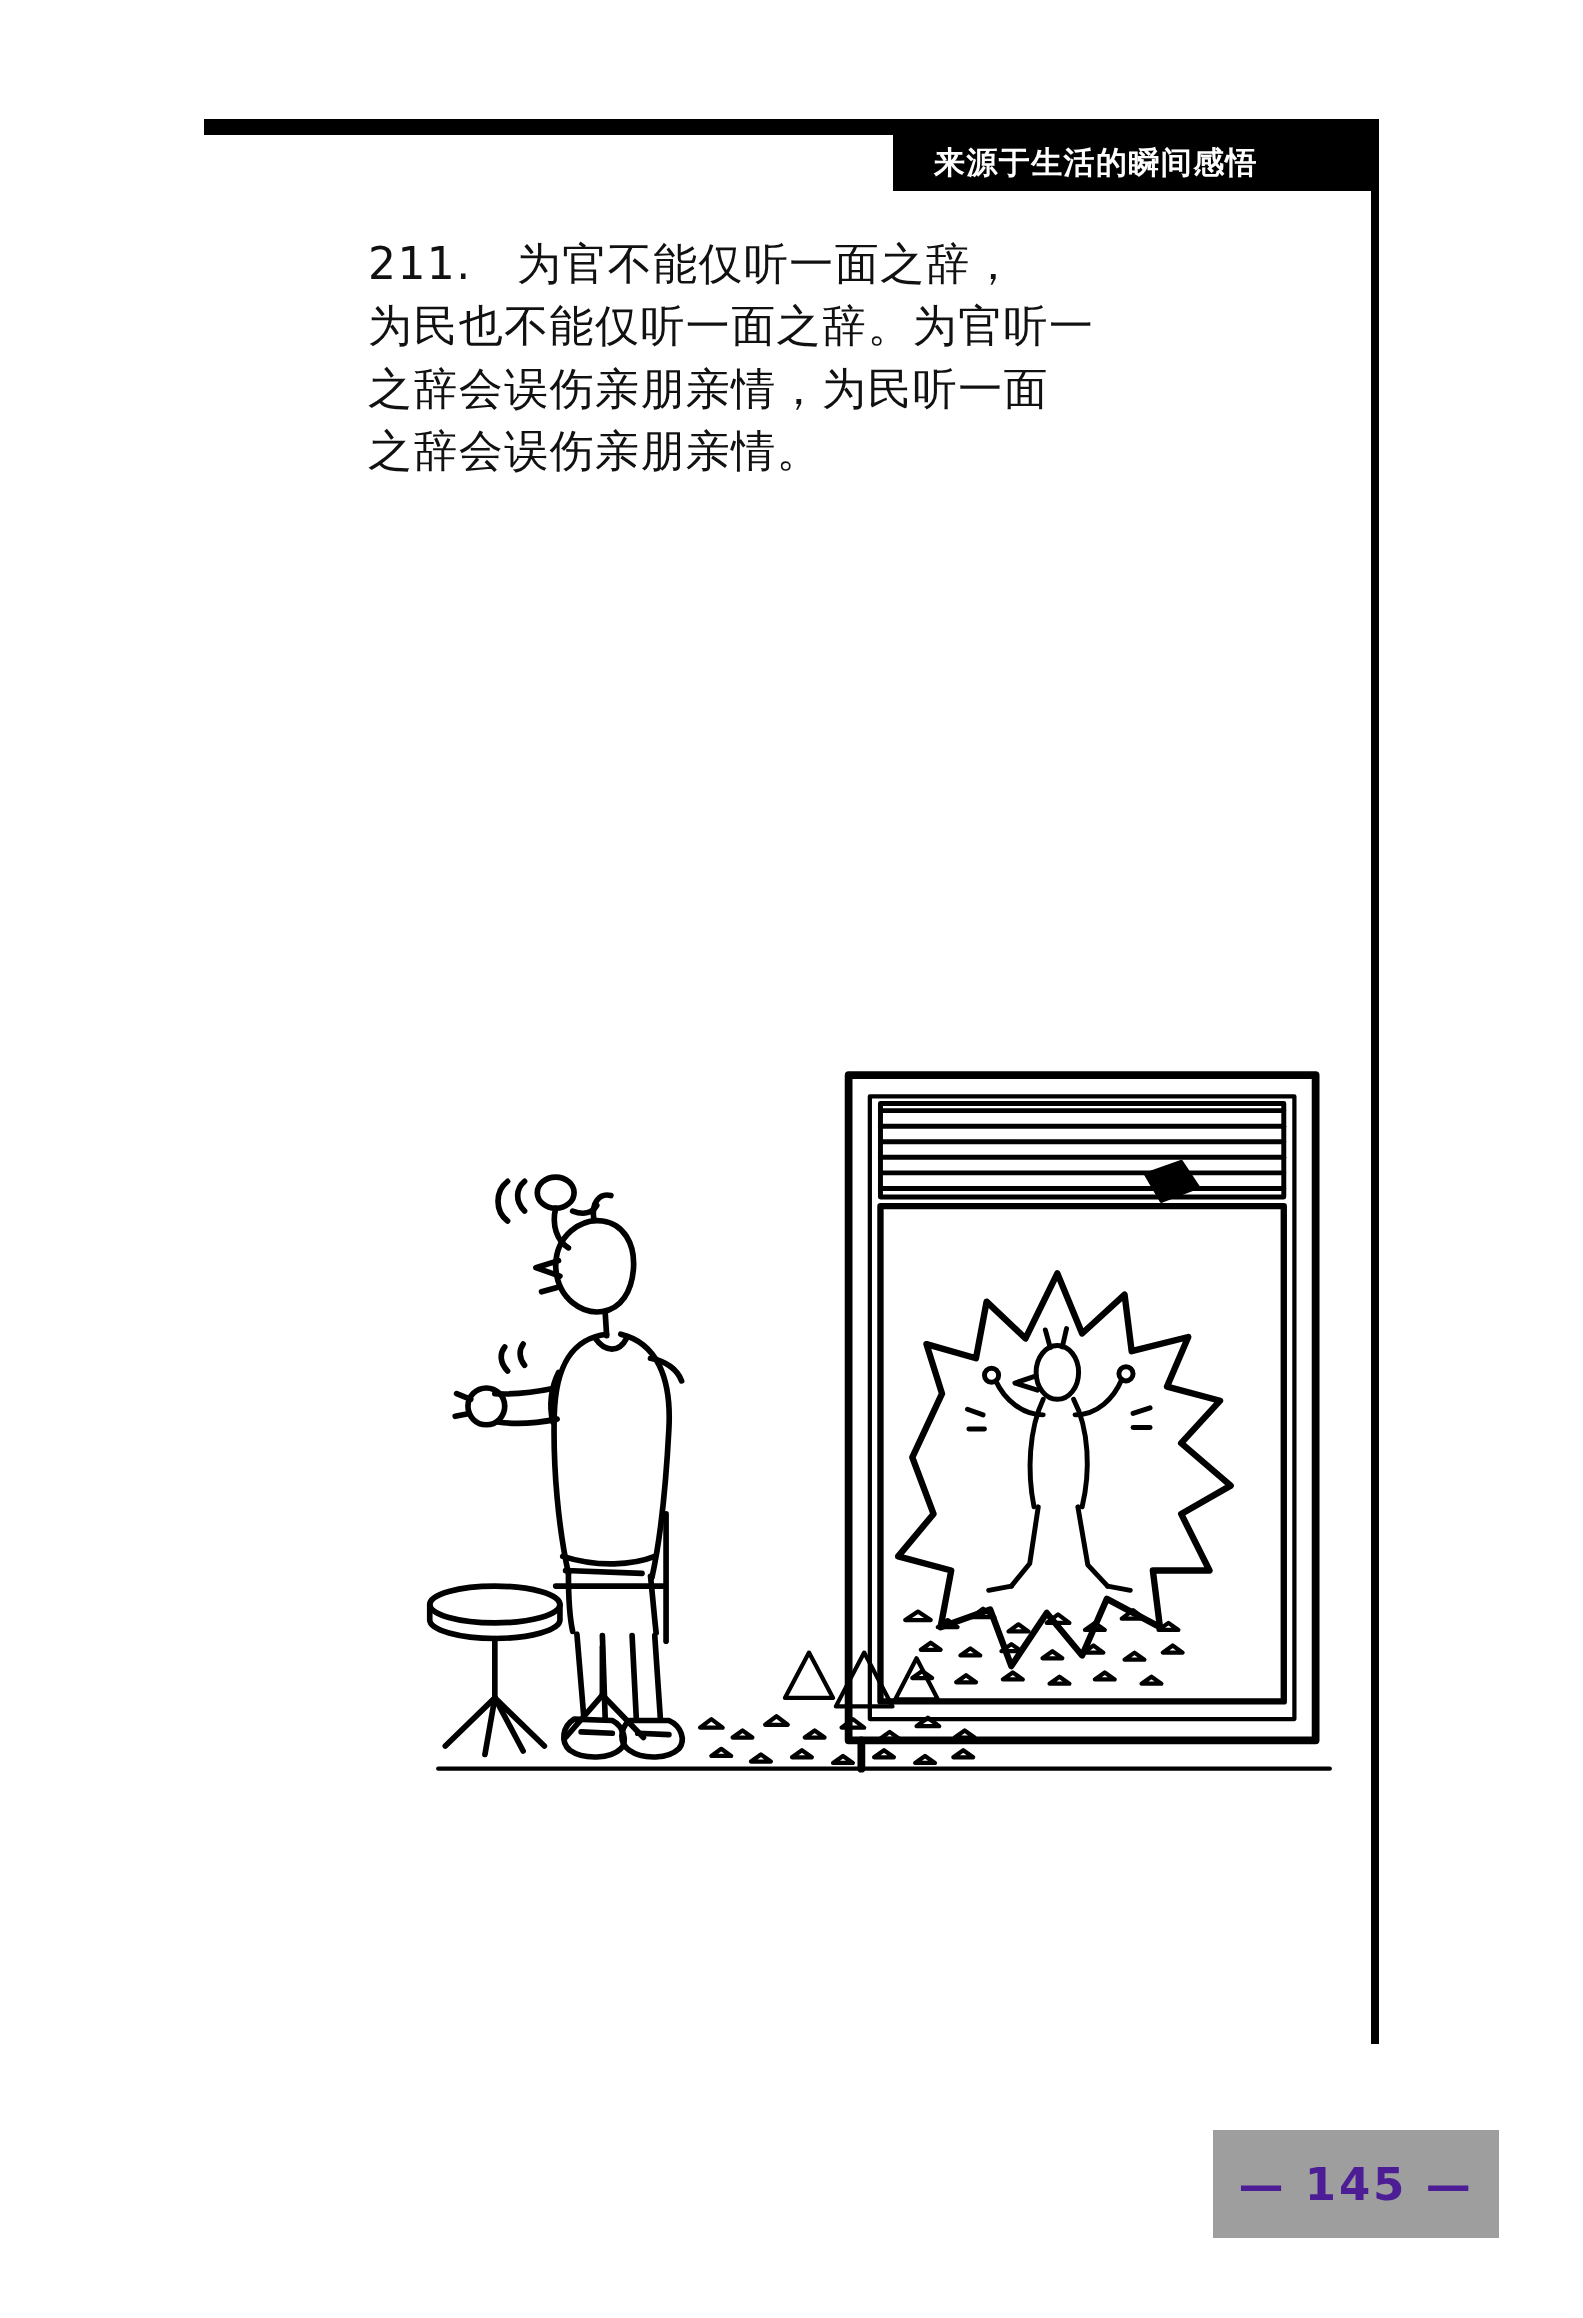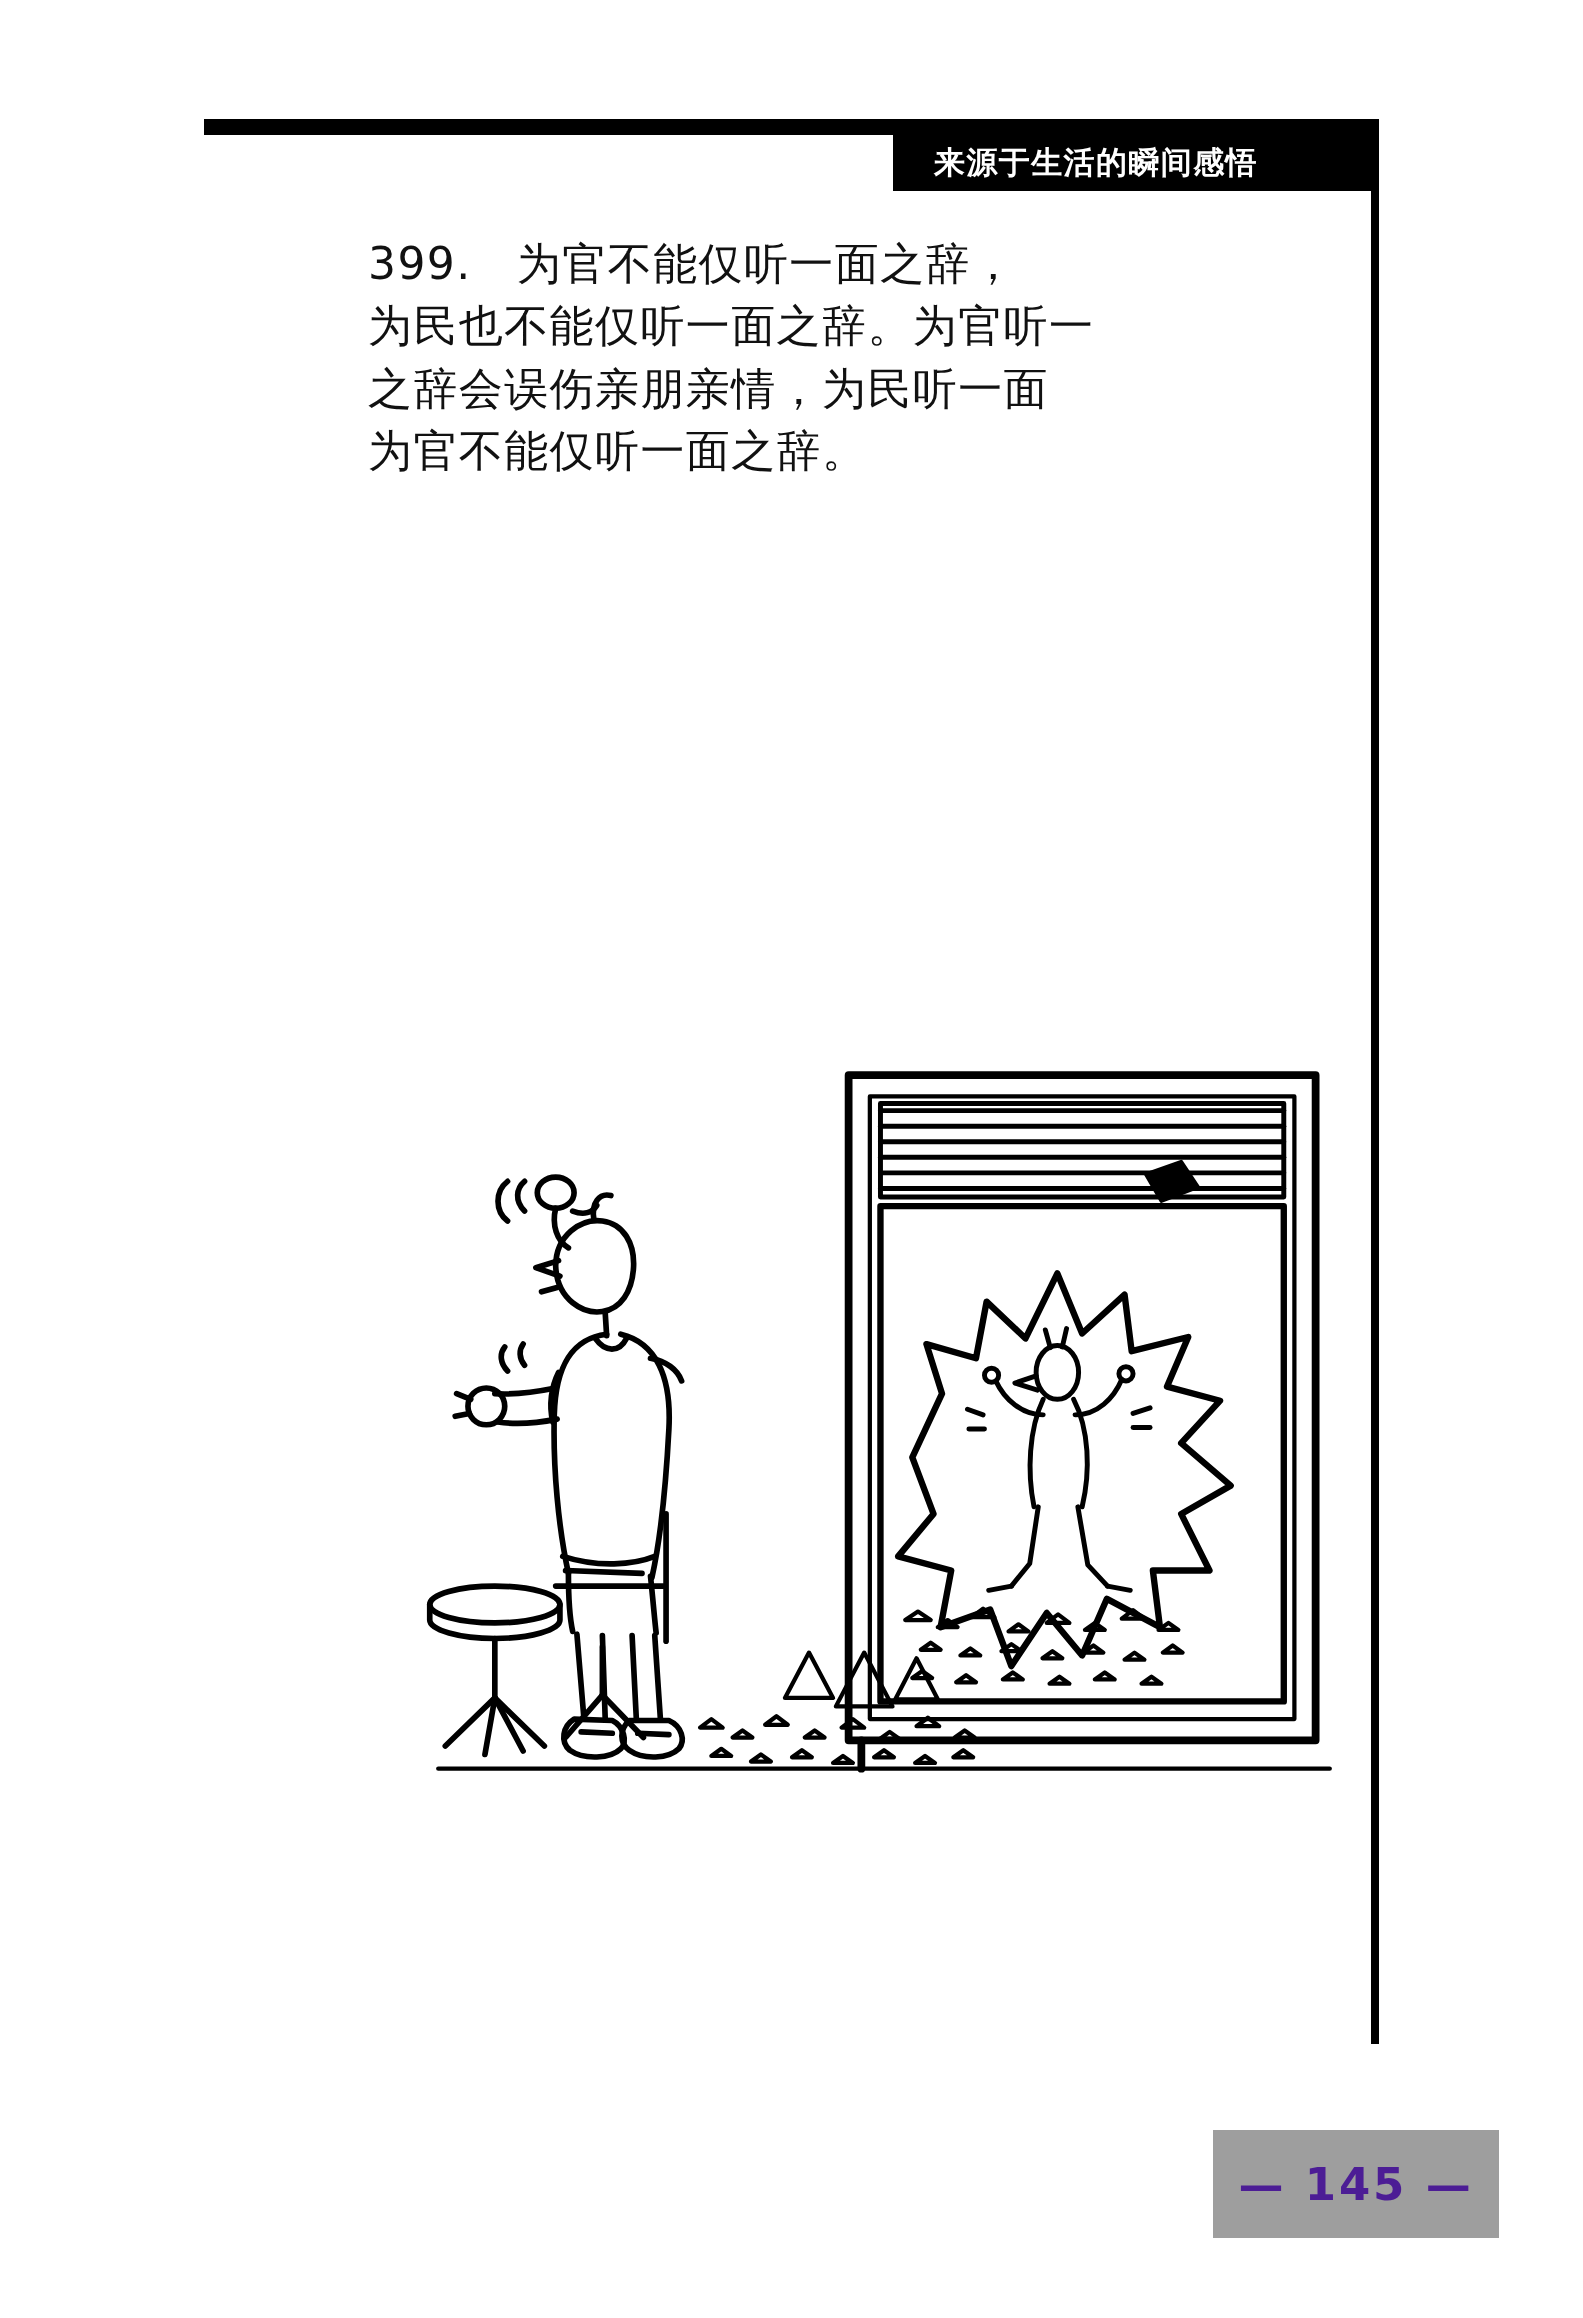--- a/index.html
+++ b/index.html
@@ -124,24 +124,24 @@
 
   <div class="header-bar"></div>
 
   <div class="header-tab">
     <span>来源于生活的瞬间感悟</span>
   </div>
 
   <div class="right-rule"></div>
 
   <div class="body-text">
-    <div class="para-line">399.　为官不能仅听一面之辞，</div>
+    <div class="para-line">211.　为官不能仅听一面之辞，</div>
     <div class="para-line">为民也不能仅听一面之辞。为官听一</div>
     <div class="para-line">之辞会误伤亲朋亲情，为民听一面</div>
-    <div class="para-line">为官不能仅听一面之辞。</div>
+    <div class="para-line">之辞会误伤亲朋亲情。</div>
   </div>
 
   <div class="illustration">
     <svg viewBox="0 0 1320 1300" xmlns="http://www.w3.org/2000/svg">
       <g fill="none" stroke="#000000" stroke-width="7" stroke-linecap="round" stroke-linejoin="round">
 
         <line x1="30" y1="1000" x2="1290" y2="1000" stroke-width="6"></line>
 
         <rect x="610" y="20" width="660" height="940" stroke-width="11"></rect>
         <rect x="640" y="50" width="600" height="880" stroke-width="6"></rect>

